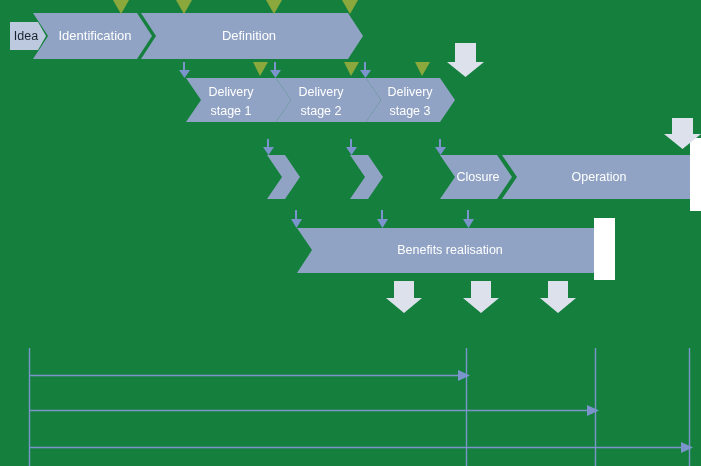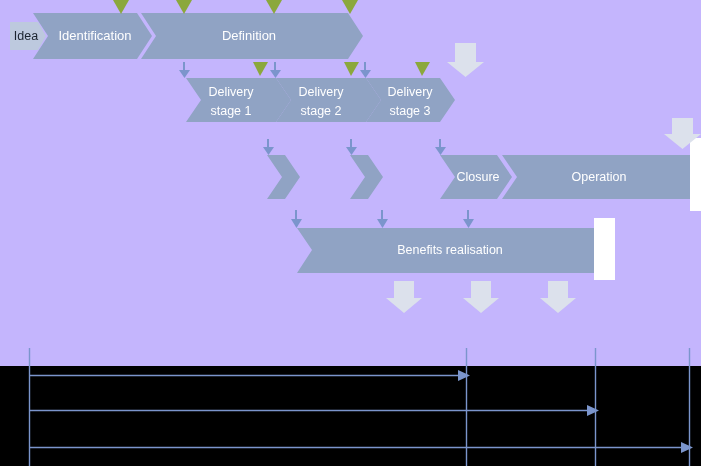--- a/index.html
+++ b/index.html
@@ -1,18 +1,18 @@
 <!DOCTYPE html>
 <html><head>
 <meta charset="utf-8">
 <style>
   html,body{margin:0;padding:0;background:#000;}
   body{width:701px;height:466px;overflow:hidden;
        font-family:"Liberation Sans","DejaVu Sans",sans-serif;}
-  #stage{position:relative;width:701px;height:366px;background:#c4b5fd;}
+  #stage{position:relative;width:701px;height:466px;background:#15803d;}
   #stage svg{position:absolute;left:0;top:0;}
   .lbl{fill:#ffffff;font-family:"Liberation Sans","DejaVu Sans",sans-serif;
        font-size:13px;text-anchor:middle;dominant-baseline:middle;}
   .lbl.small{font-size:12.5px;}
   .lbl.dark{fill:#1b2430;font-size:12.5px;}
 </style>
 </head>
 <body>
 
 <div id="stage">

